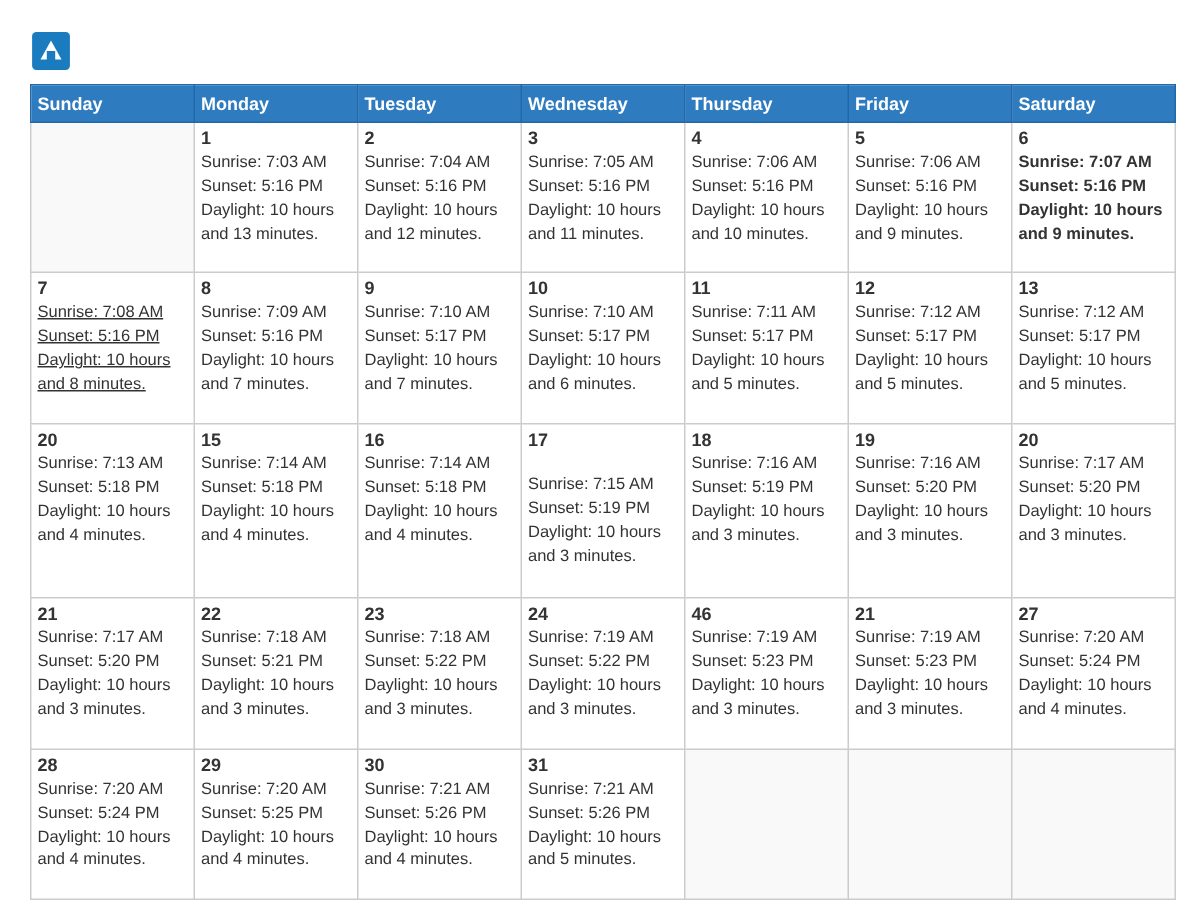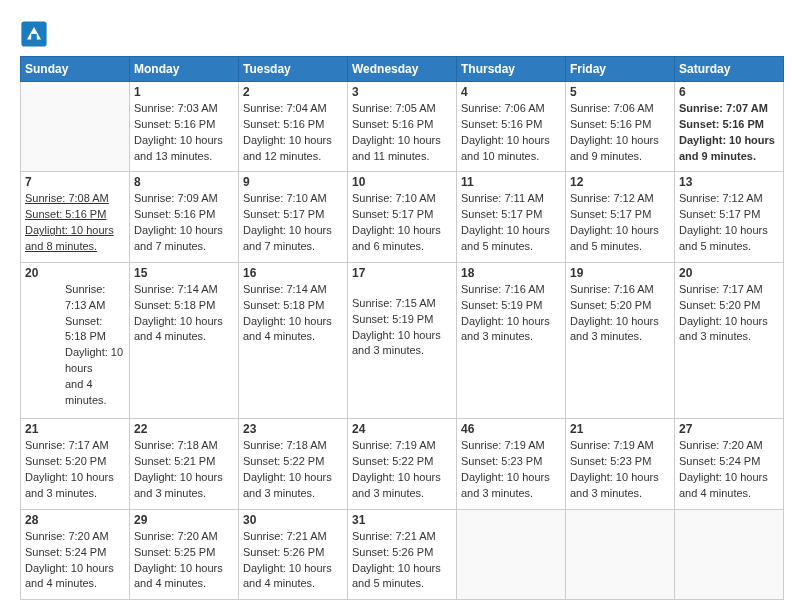--- a/index.html
+++ b/index.html
@@ -225,21 +225,21 @@
             <div class="cell-num">13</div>
             <div class="cell-info" style="white-space: pre-line;">Sunrise: 7:12 AM
 Sunset: 5:17 PM
 Daylight: 10 hours
 and 5 minutes.</div>
           </td>
         </tr>
         <tr>
           <td>
             <div class="cell-num">20</div>
-            <div class="cell-info" style="white-space: pre-line; margin-left: 40px;">Sunrise: 7:13 AM
+            <div class="cell-info" style="white-space: pre-line;">Sunrise: 7:13 AM
 Sunset: 5:18 PM
 Daylight: 10 hours
 and 4 minutes.</div>
           </td>
           <td>
             <div class="cell-num">15</div>
             <div class="cell-info" style="white-space: pre-line;">Sunrise: 7:14 AM
 Sunset: 5:18 PM
 Daylight: 10 hours
 and 4 minutes.</div>

